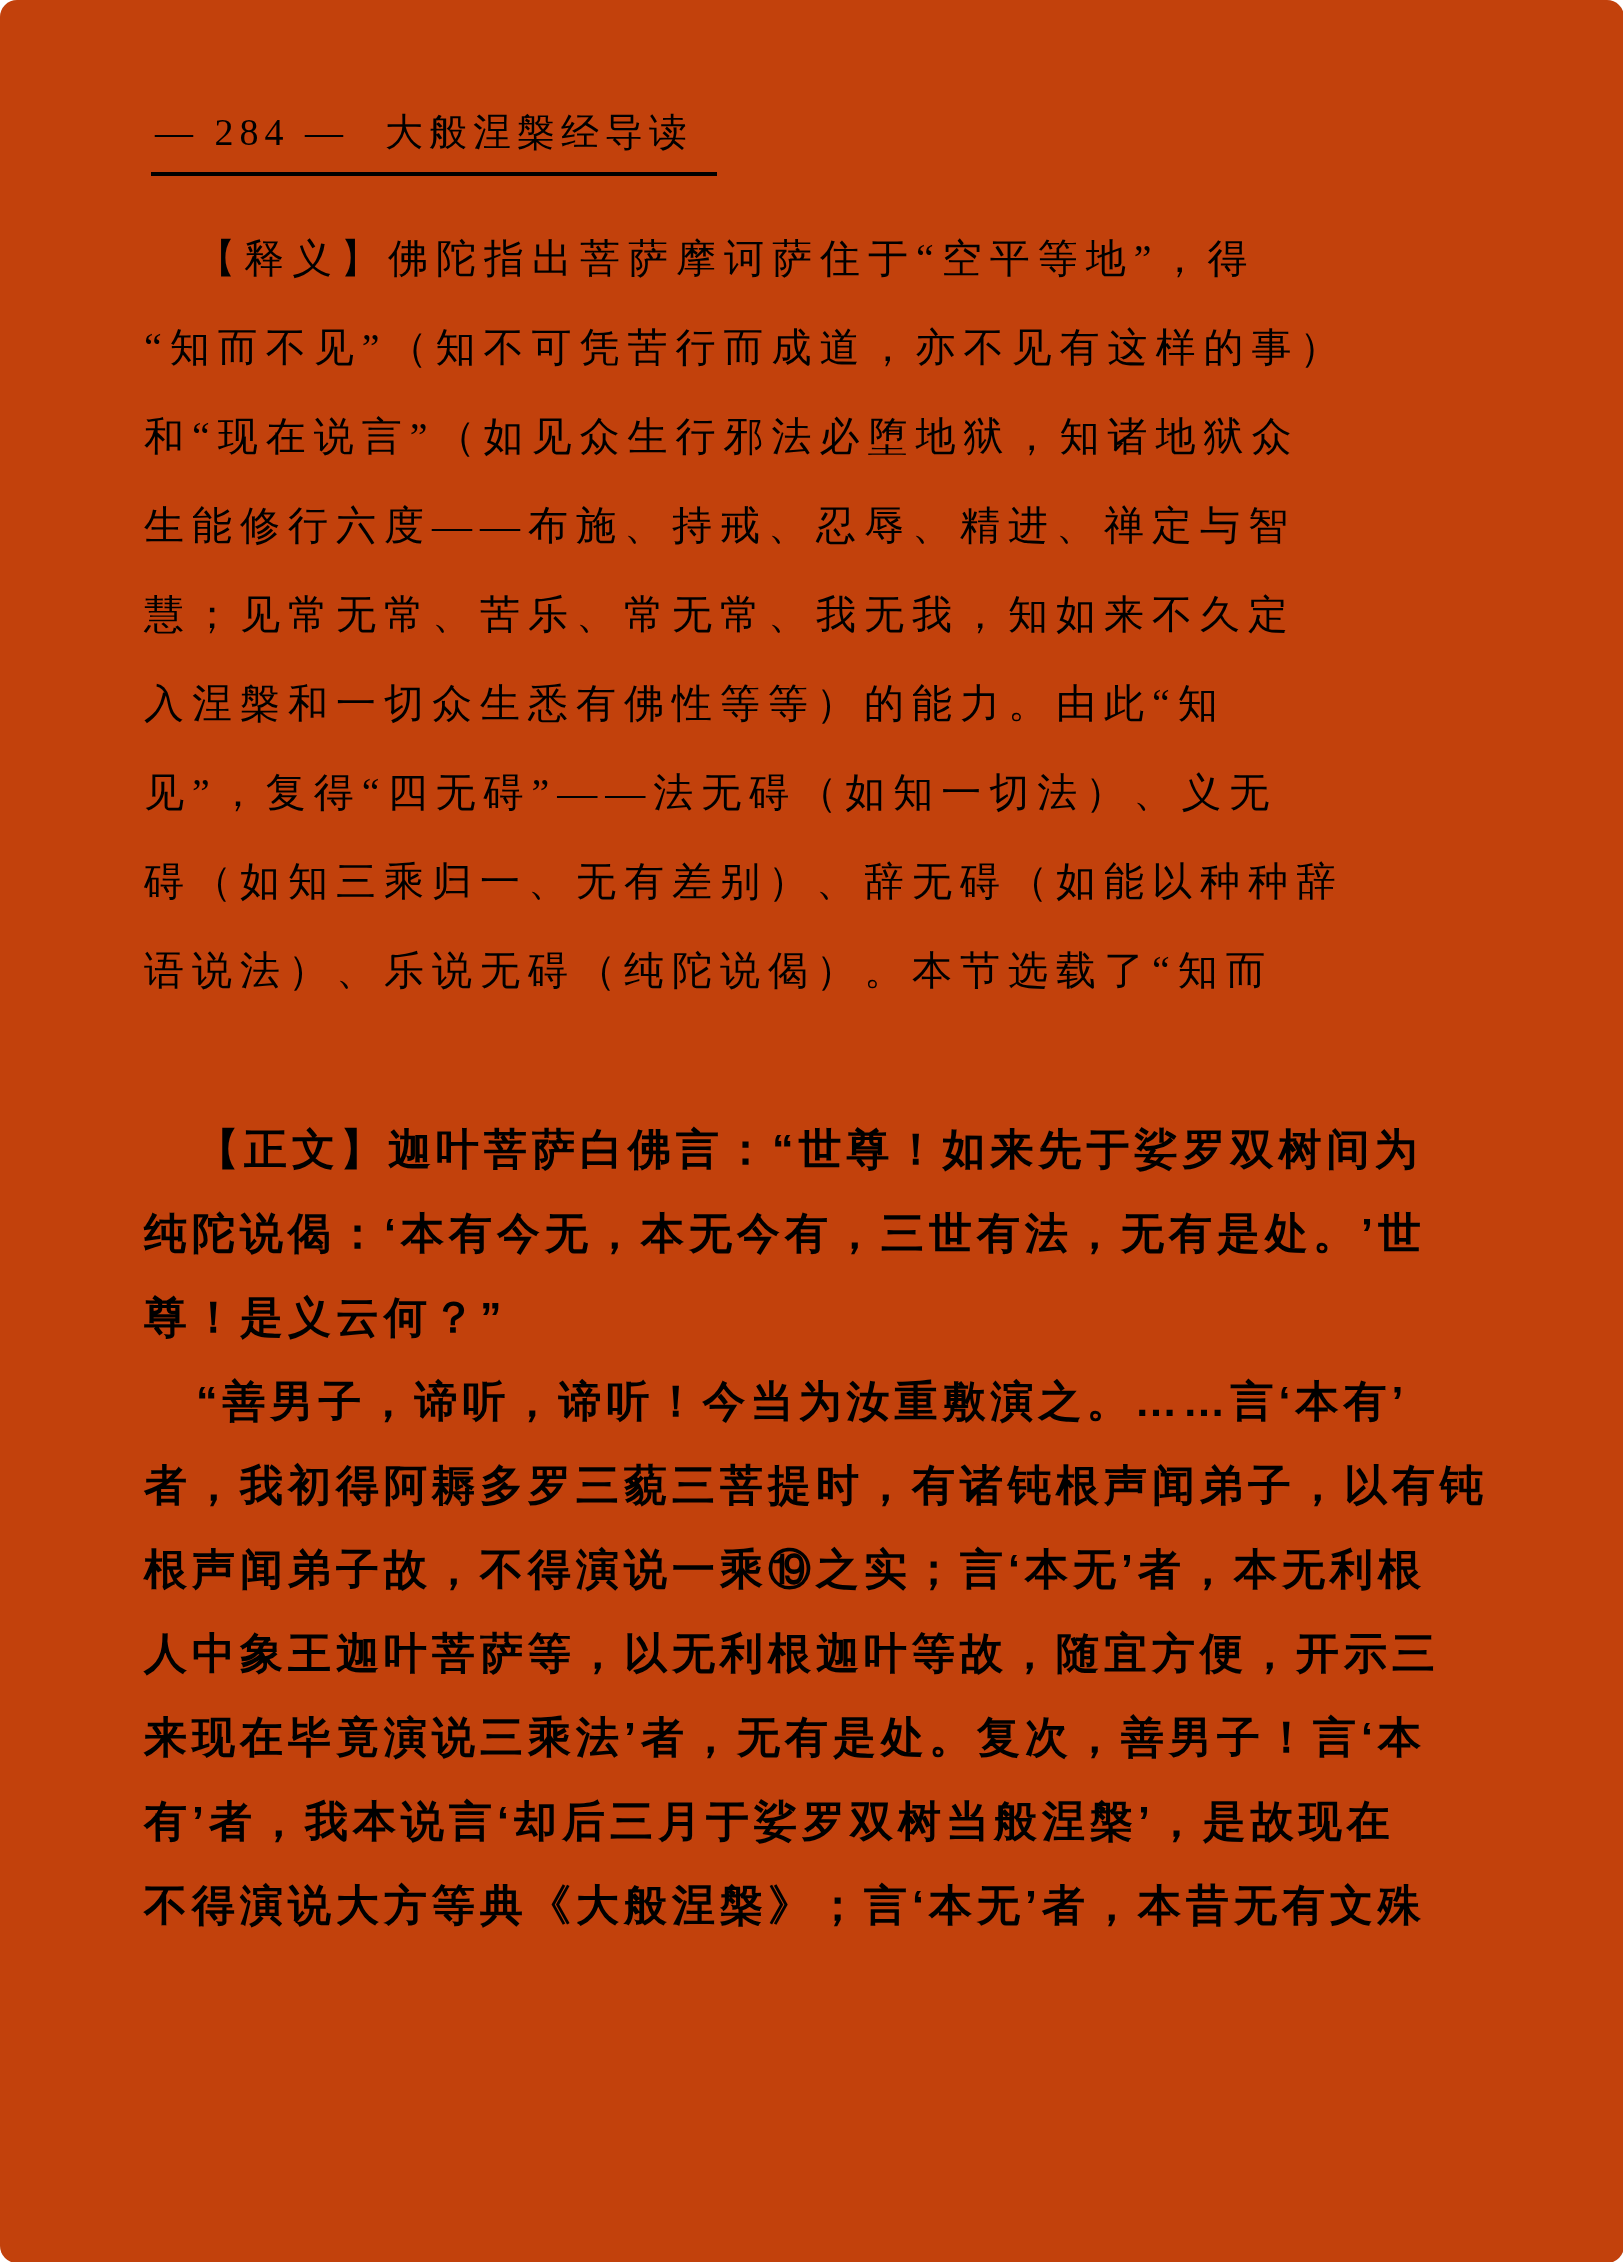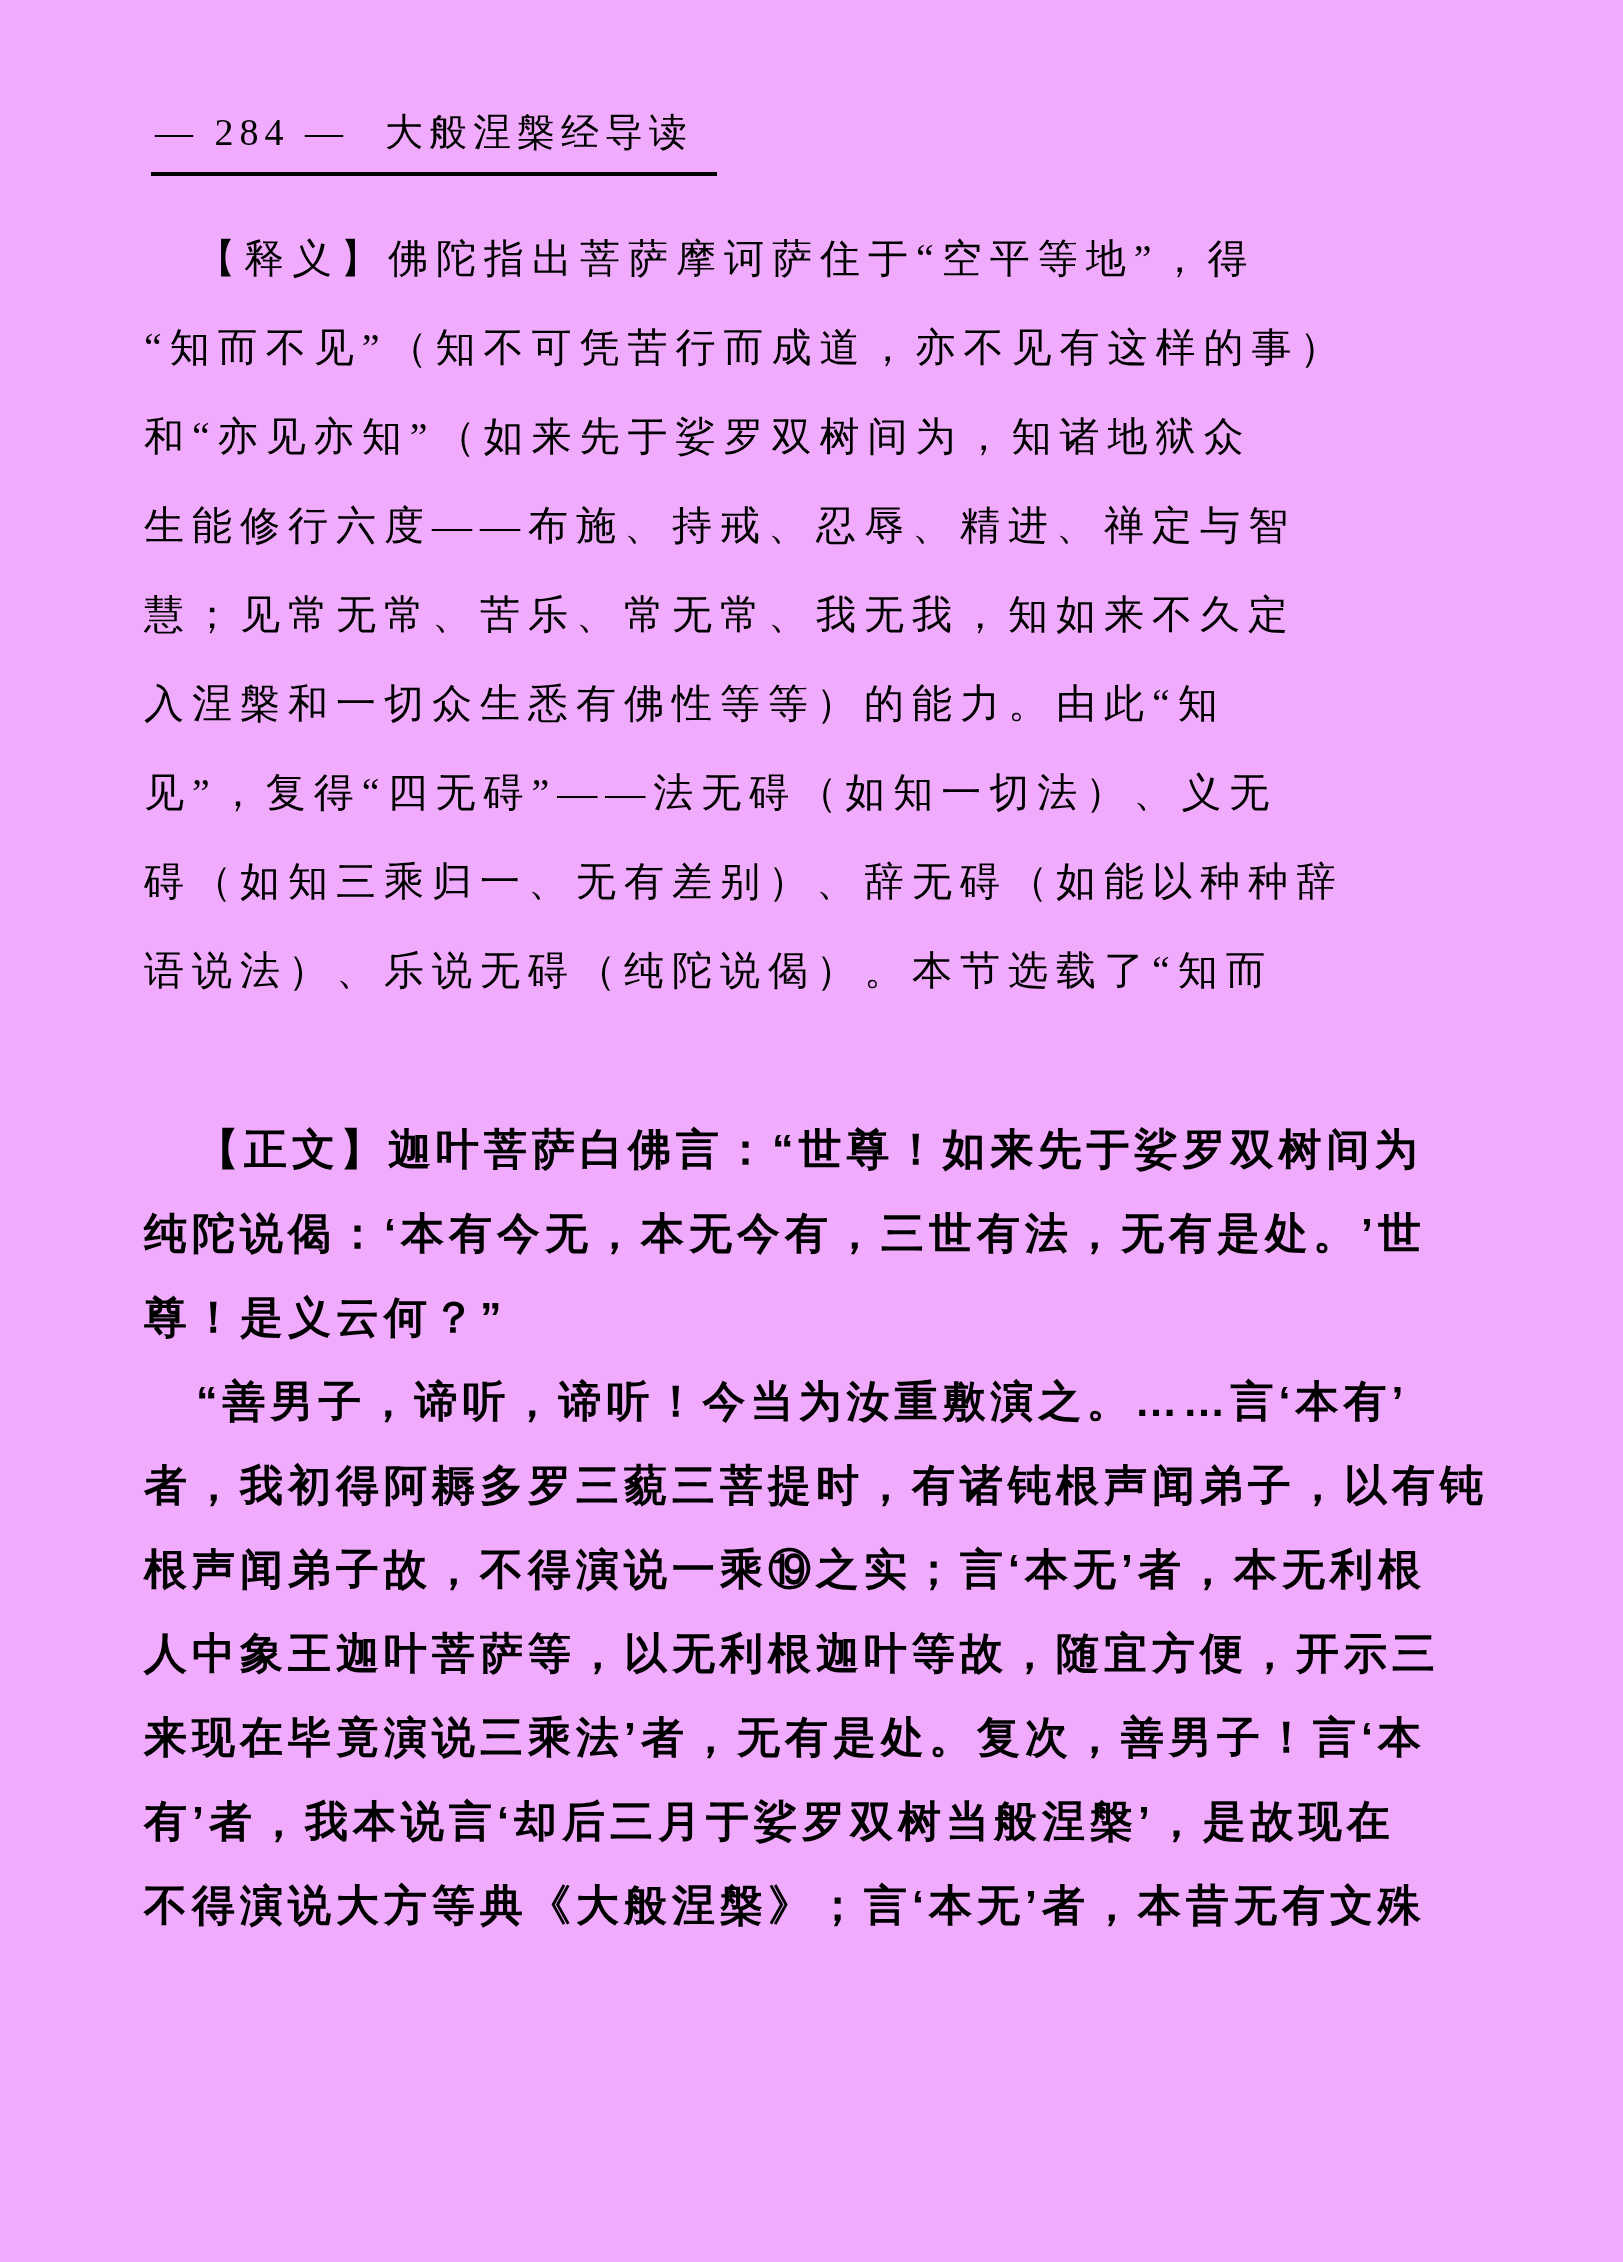--- a/index.html
+++ b/index.html
@@ -5,22 +5,23 @@
   html,body{margin:0;padding:0;}
   body{
     width:1624px;height:2263px;
     background:#ffffff;
     color:#000;
     font-family:"Liberation Serif","DejaVu Serif",serif;
     overflow:hidden;
   }
   .page{
     width:1624px;height:2263px;
-    background:#f0abfc;
+    background:#c2410c;
     box-sizing:border-box;
+    border-radius:17px;
   }
   .header{
     display:inline-block;
     margin:107px 0 0 151px;
     font-size:38px;
     font-family:"Liberation Serif","DejaVu Serif",serif;
     letter-spacing:6px;
     border-bottom:4px solid #000;
     padding:0 24px 14px 4px;
     white-space:nowrap;
@@ -54,21 +55,21 @@
 
 <div class="page">
 
   <div class="header">
     <span class="page-marker">— 284 —</span><span>大般涅槃经导读</span>
   </div>
 
   <div class="section sec-kai">
       <div class="line first-line">【释义】佛陀指出菩萨摩诃萨住于“空平等地”，得</div>
       <div class="line">“知而不见”（知不可凭苦行而成道，亦不见有这样的事）</div>
-      <div class="line">和“亦见亦知”（如来先于娑罗双树间为，知诸地狱众</div>
+      <div class="line">和“现在说言”（如见众生行邪法必堕地狱，知诸地狱众</div>
       <div class="line">生能修行六度——布施、持戒、忍辱、精进、禅定与智</div>
       <div class="line">慧；见常无常、苦乐、常无常、我无我，知如来不久定</div>
       <div class="line">入涅槃和一切众生悉有佛性等等）的能力。由此“知</div>
       <div class="line">见”，复得“四无碍”——法无碍（如知一切法）、义无</div>
       <div class="line">碍（如知三乘归一、无有差别）、辞无碍（如能以种种辞</div>
       <div class="line">语说法）、乐说无碍（纯陀说偈）。本节选载了“知而</div>
     </div>
 
   <div class="section sec-hei gap-before">
       <div class="line first-line">【正文】迦叶菩萨白佛言：“世尊！如来先于娑罗双树间为</div>

